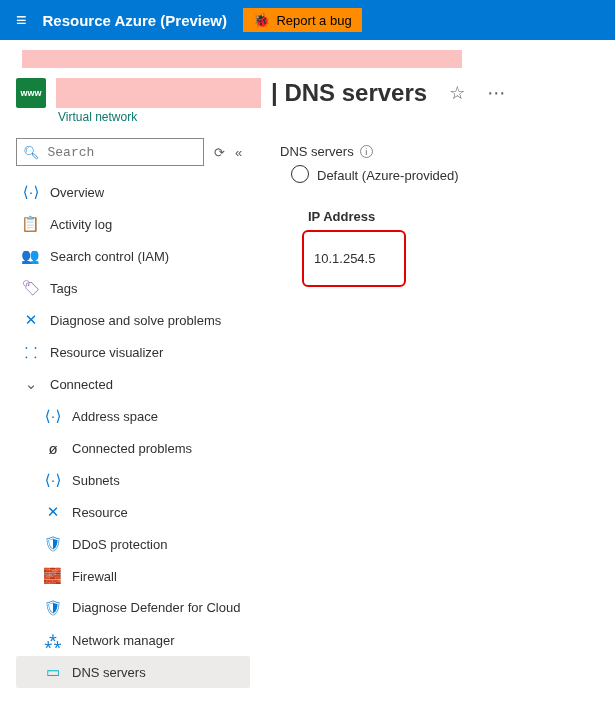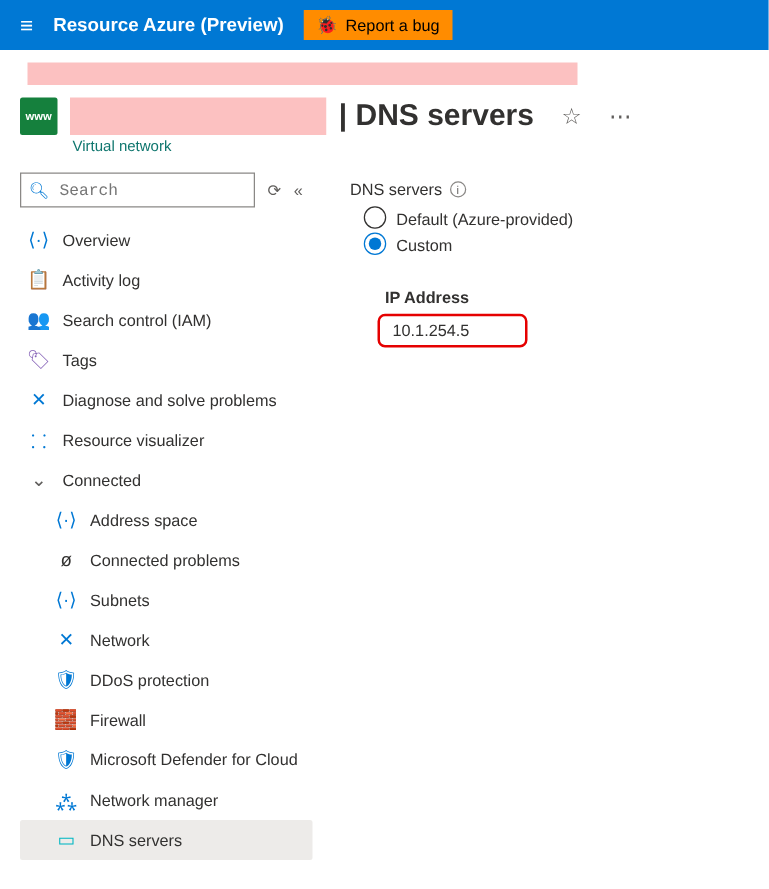--- a/index.html
+++ b/index.html
@@ -31,21 +31,21 @@
   .nav .sub { padding-left: 28px; }
   .chev { font-size: 12px; color: #605e5c; }
   .main { flex: 1; padding: 6px 0 0 22px; }
   .field-label-row { font-size: 13px; color: #323130; display: flex; align-items: center; gap: 6px; margin-bottom: 6px; }
   .info-icon { width: 13px; height: 13px; border: 1px solid #8a8886; border-radius: 50%; font-size: 9px; display: inline-flex; align-items: center; justify-content: center; color: #605e5c; }
   .radio-row { display: flex; align-items: flex-end; gap: 8px; font-size: 13px; margin: 3px 0 3px 11px; cursor: pointer; }
   .radio { width: 18px; height: 18px; border: 1px solid #323130; border-radius: 50%; display: inline-flex; align-items: center; justify-content: center; }
   .radio.checked { border-color: #0078d4; }
   .radio.checked::after { content: ""; width: 10px; height: 10px; background: #0078d4; border-radius: 50%; }
   .ip-header { font-weight: 600; font-size: 13px; margin: 26px 16px 6px 28px; }
-  .ip-box { border: 2px solid #e50000; border-radius: 6px; padding: 4px 10px; font-size: 13px; width: 120px; margin-left: 22px; margin-bottom: 10px; }
+  .ip-box { border: 2px solid #e50000; border-radius: 6px; padding: 19px 10px; font-size: 13px; width: 104px; margin-left: 22px; margin-bottom: 10px; }
   .add-row { margin-left: 26px; border: 1px solid #8a8886; height: 28px; display: flex; align-items: center; padding: 0 8px; width: 300px; }
   .add-row input { border: none; outline: none; font-size: 13px; width: 100%; color: #605e5c; }
   
   .c-blue { color: #0078d4; }
   .c-teal { color: #00b7c3; }
   .c-purple { color: #8764b8; }
   .c-red { color: #e81123; }
 </style>
 </head>
 <body>
@@ -120,33 +120,33 @@
       <li class="sub">
           <span class="icon">ø</span>
           <span>Connected problems</span>
         </li>
       <li class="sub">
           <span class="icon c-blue">⟨·⟩</span>
           <span>Subnets</span>
         </li>
       <li class="sub">
           <span class="icon c-blue">✕</span>
-          <span>Network</span>
+          <span>Resource</span>
         </li>
       <li class="sub">
           <span class="icon c-blue">🛡</span>
           <span>DDoS protection</span>
         </li>
       <li class="sub">
           <span class="icon c-red">🧱</span>
           <span>Firewall</span>
         </li>
       <li class="sub">
           <span class="icon c-blue">🛡</span>
-          <span style="line-height:1.2">Microsoft Defender for Cloud</span>
+          <span style="line-height:1.2">Diagnose Defender for Cloud</span>
         </li>
       <li class="sub">
           <span class="icon c-blue">⁂</span>
           <span>Network manager</span>
         </li>
       <li class="sub selected">
           <span class="icon c-teal">▭</span>
           <span>DNS servers</span>
         </li>
     </ul>
@@ -154,21 +154,17 @@
 
   <div class="main">
     <div class="field-label-row">
       <span>DNS servers</span>
       <span class="info-icon">i</span>
     </div>
     <div class="radio-row">
       <span class="radio"></span>
       <span>Default (Azure-provided)</span>
     </div>
-    <div class="radio-row">
-      <span class="radio checked"></span>
-      <span>Custom</span>
-    </div>
 
     <div class="ip-header">IP Address</div>
     <div class="ip-box">10.1.254.5</div>
   </div>
 </div>
 
 </body></html>

